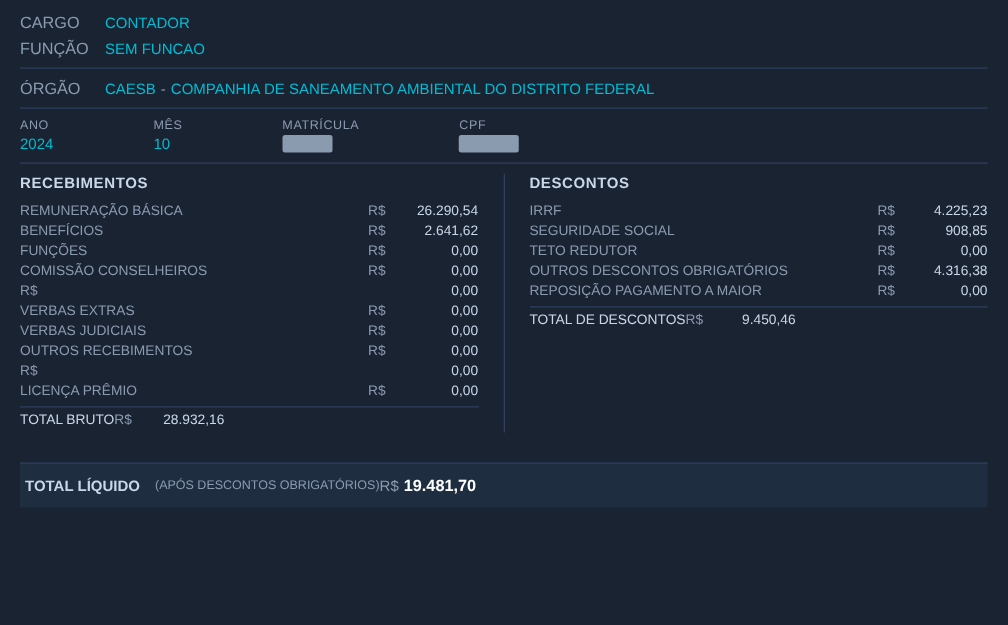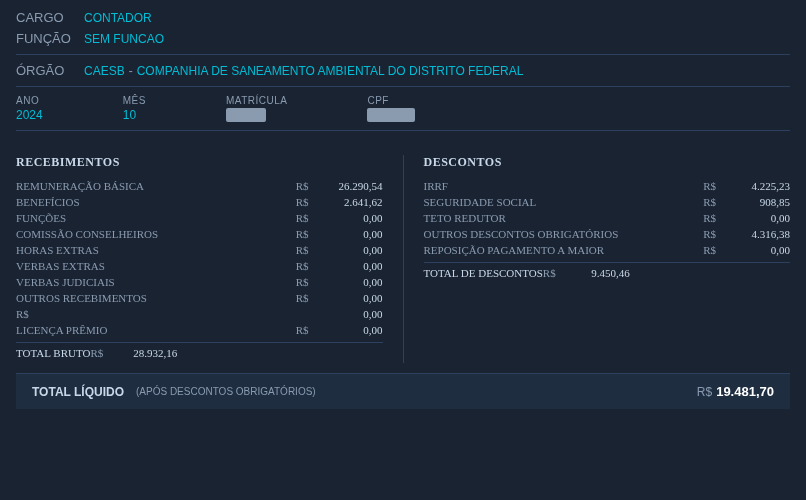--- a/index.html
+++ b/index.html
@@ -40,22 +40,21 @@
       gap: 80px;
       margin-bottom: 4px;
     }
     .meta-col { display: flex; flex-direction: column; }
     .meta-col .label { font-size: 10px; color: #8a9bb0; margin-bottom: 2px; }
     .meta-col .value { color: #00bcd4; font-size: 12px; }
     .meta-col .masked { color: #c8d8e8; font-size: 12px; }
     .columns-container {
       display: flex;
       gap: 0;
-      margin-top: 24px;
-      font-family: Liberation Serif, serif;
+      margin-top: 8px;
     }
     .col-left { flex: 1; padding-right: 20px; }
     .col-right { flex: 1; padding-left: 20px; border-left: 1px solid #2e4060; }
     .col-header {
       font-weight: bold;
       color: #c8d8e8;
       font-size: 12px;
       margin-bottom: 8px;
       letter-spacing: 0.5px;
     }
@@ -101,25 +100,24 @@
     }
     .total-row .amount {
       color: #c8d8e8;
       font-size: 11px;
       min-width: 70px;
       text-align: right;
     }
     .bottom-total {
       display: flex;
       align-items: center;
-      justify-content: space-between;
       background-color: #1e2d40;
       border-top: 1px solid #2e4060;
-      padding: 10px 16px;
-      margin-top: 10px;
+      padding: 10px 4px;
+      margin-top: 24px;
     }
     .bottom-total .left-section {
       display: flex;
       align-items: center;
       gap: 12px;
     }
     .bottom-total .title {
       color: #c8d8e8;
       font-size: 12px;
       font-weight: bold;
@@ -220,21 +218,20 @@
       <span class="row-label">FUNÇÕES</span>
       <span class="currency">R$</span>
       <span class="amount">0,00</span>
     </div>
         <div class="data-row">
       <span class="row-label">COMISSÃO CONSELHEIROS</span>
       <span class="currency">R$</span>
       <span class="amount">0,00</span>
     </div>
         <div class="data-row">
-      <span class="row-label">HORAS EXTRAS</span>
       <span class="currency">R$</span>
       <span class="amount">0,00</span>
     </div>
         <div class="data-row">
       <span class="row-label">VERBAS EXTRAS</span>
       <span class="currency">R$</span>
       <span class="amount">0,00</span>
     </div>
         <div class="data-row">
       <span class="row-label">VERBAS JUDICIAIS</span>

